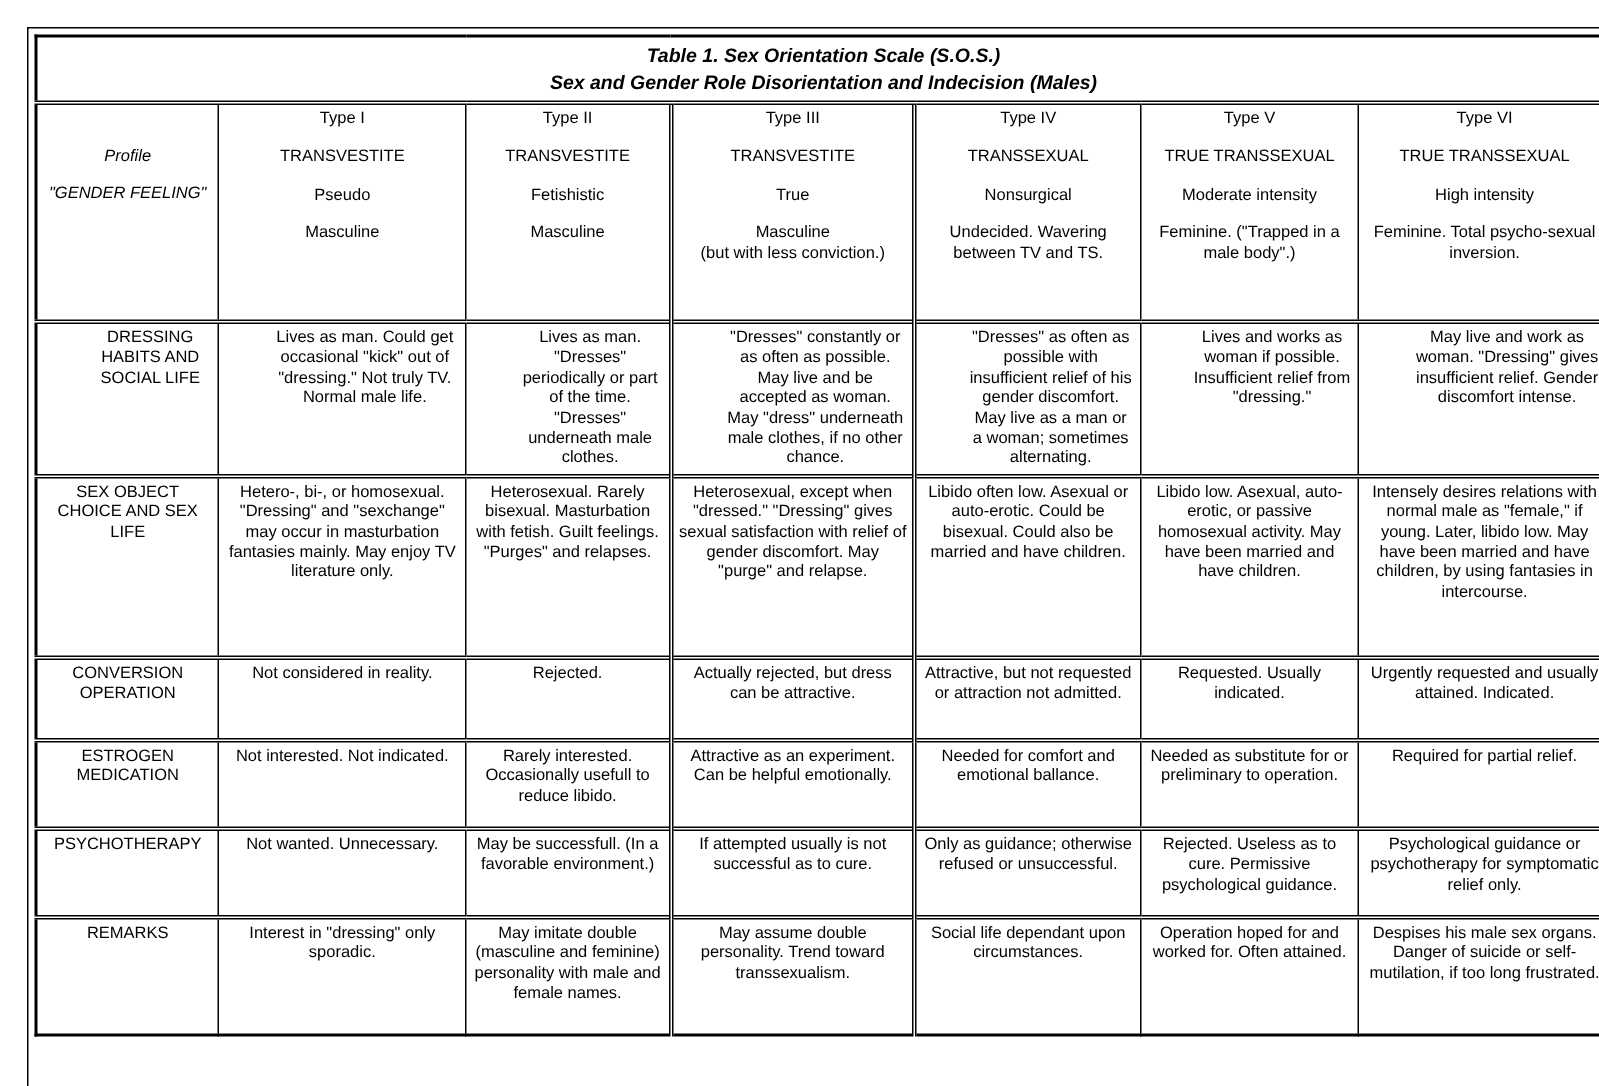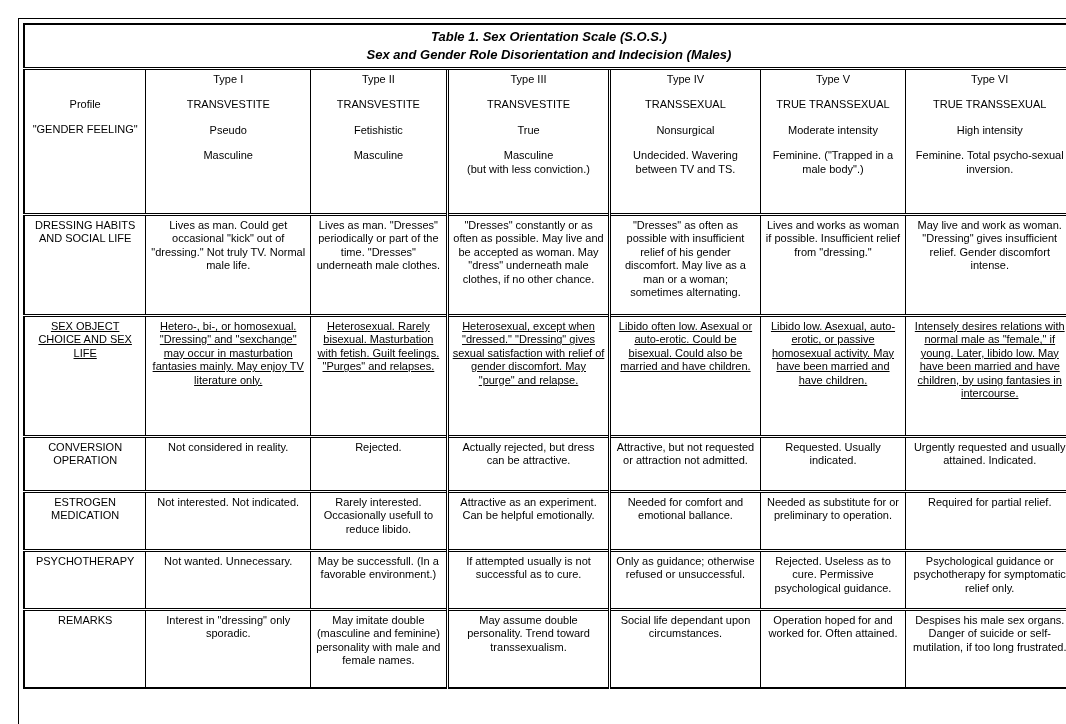--- a/index.html
+++ b/index.html
@@ -43,24 +43,24 @@
     font-weight: bold; font-style: italic;
     font-size: 13px; line-height: 1.35;
     vertical-align: middle; height: 36px;
   }
   .group-row td {
     font-weight: bold; vertical-align: middle; height: 24px;
   }
   .profile-row td { height: 112px; }
   .pline { margin-bottom: 12px; white-space: pre-line; }
   .pline:last-child { margin-bottom: 0; }
-  .profile-label { padding-top: 28px; }
+  .profile-label { padding-top: 28px; font-style: italic; }
 
-  tr.r-dressing td { height: 92px; }
-  tr.r-sexobj  td { height: 112px; text-decoration: underline; }
+  tr.r-dressing td { height: 92px; padding-left: 34px; }
+  tr.r-sexobj  td { height: 112px; }
   tr.r-kinsey  td { height: 16px; }
   tr.r-conversion td { height: 46px; }
   tr.r-estrogen td { height: 50px; }
   tr.r-psycho  td { height: 50px; }
   tr.r-remarks td { height: 70px; }
 </style>
 </head>
 <body>
 
 <div class="page">

